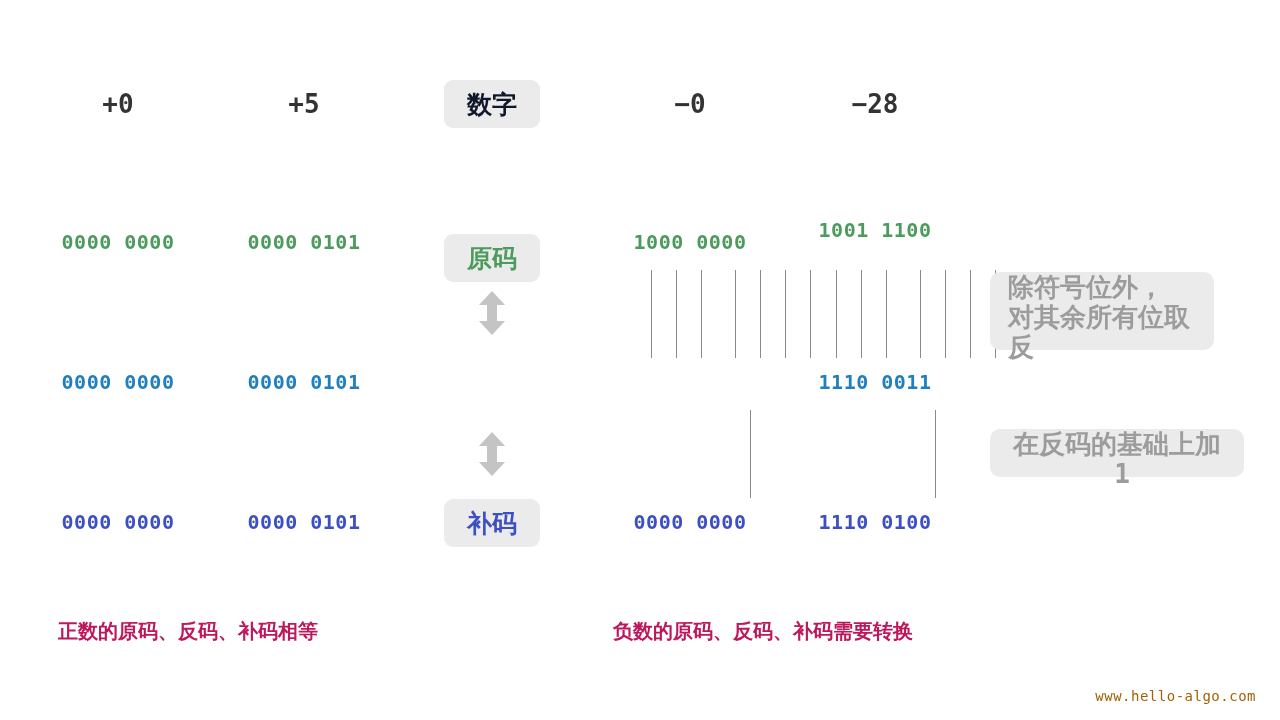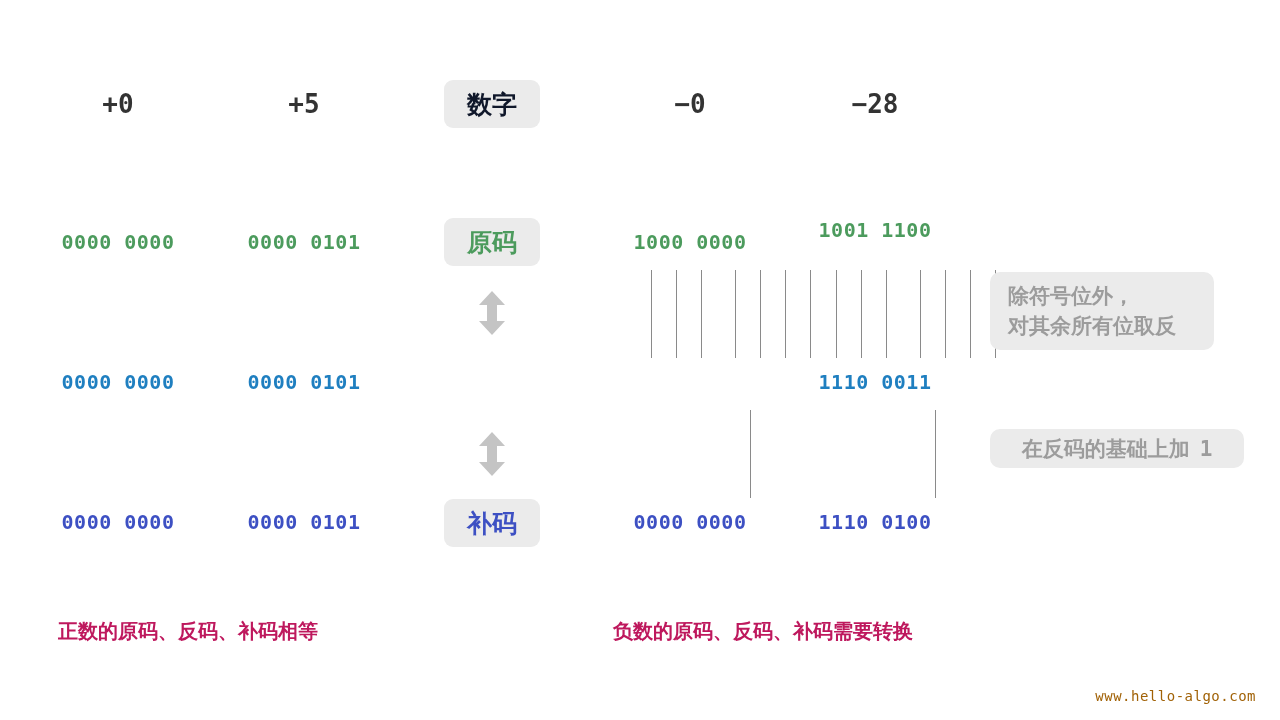--- a/index.html
+++ b/index.html
@@ -41,21 +41,21 @@
   .pill {
     background: #ebebeb;
     border-radius: 9px;
     font-size: 25px;
     font-weight: bold;
     width: 96px;
     height: 48px;
     left: 444px;
   }
   .pill-dark  { color: #0f172a; }
-  .pill-green { color: #4c9b5d; }
+  .pill-green { color: #4c9b5d; margin-top: 16px; }
   .pill-blue  { color: #1f7fc0; }
   .pill-indigo{ color: #3d50c3; }
 
   
   .bits {
     font-family: "DejaVu Sans Mono", monospace;
     font-size: 20px;
     font-weight: bold;
     letter-spacing: 0.5px;
   }
@@ -77,26 +77,25 @@
     height: 46px;
     left: 475px;
   }
 
   
   .note {
     position: absolute;
     background: #ebebeb;
     border-radius: 10px;
     color: #9c9c9c;
-    font-size: 21px;
+    font-size: 26px;
     font-weight: bold;
     line-height: 30px;
     display: flex;
     flex-direction: column;
-    justify-content: center;
     padding: 0 18px;
     box-sizing: border-box;
   }
   .note .mono-one {
     font-family: "DejaVu Sans Mono", monospace;
   }
 
   
   .caption {
     position: absolute;
@@ -189,21 +188,21 @@
 
   <div class="cell bits bits-indigo" style="left:620px; top:500px; width:140px; height:44px;">0000 0000</div>
 
   <div class="cell bits bits-indigo" style="left:805px; top:500px; width:140px; height:44px;">1110 0100</div>
 
   <div class="note" style="left:990px; top:272px; width:224px; height:78px;">
     <span>除符号位外，</span>
     <span>对其余所有位取反</span>
   </div>
 
-  <div class="note" style="left:990px; top:429px; width:254px; height:39px; flex-direction:row; align-items:center;">
+  <div class="note" style="left:990px; top:429px; width:254px; height:48px; flex-direction:column; align-items:center;">
     <span>在反码的基础上加</span>
     <span class="mono-one" style="margin-left:10px;">1</span>
   </div>
 
   <div class="caption" style="left:58px;  top:618px;">正数的原码、反码、补码相等</div>
 
   <div class="caption" style="left:613px; top:618px;">负数的原码、反码、补码需要转换</div>
 
   <div class="watermark">www.hello-algo.com</div>
 

